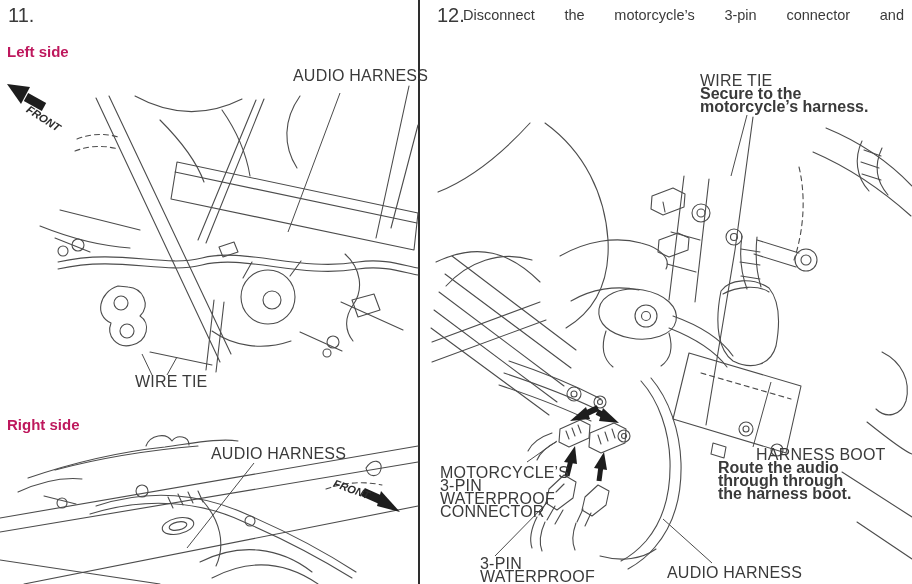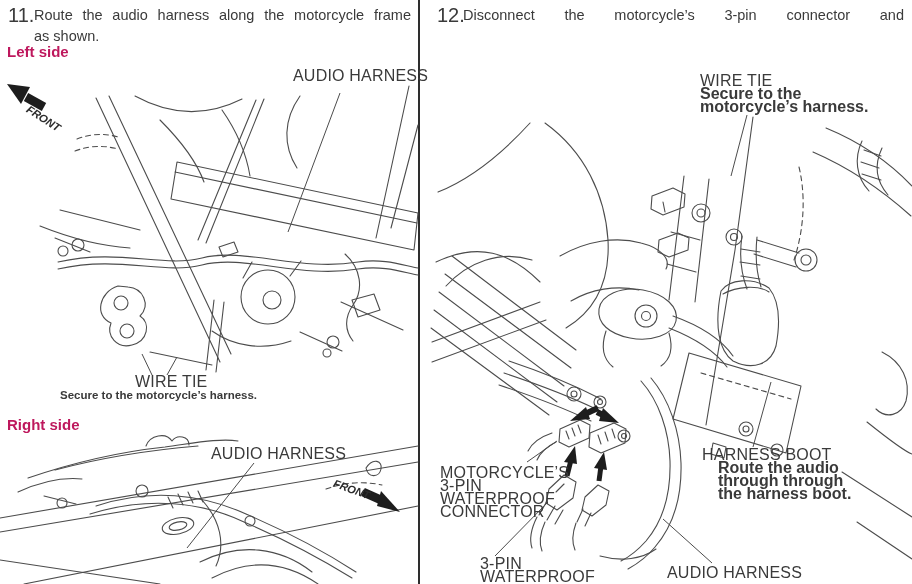--- a/index.html
+++ b/index.html
@@ -22,24 +22,20 @@
   .blkln{stroke:#1d1d1d;fill:none;}
 </style>
 </head>
 <body>
 
 <div class="page">
 
   <div class="divider" style="left:418px;top:0;width:2px;height:584px;"></div>
 
   <div class="step-num" style="left:8px;top:5px;">11.</div>
-  <div class="step-lines" style="left:34px;top:5px;width:377px;">
-    <div class="jline">Route the audio harness along the motorcycle frame</div>
-    <div>as shown.</div>
-  </div>
 
   <div class="heading" style="left:7px;top:43px;">Left side</div>
 
   <svg style="left:0;top:62px;" width="418" height="350" viewBox="0 62 418 350">
 
     <path class="ln" d="M96,98 L220,362"></path>
       <path class="ln" d="M109,96 L231,354"></path>
     <path class="ln" d="M256,100 L198,240"></path>
       <path class="ln" d="M264,99 L206,243"></path>
     <path class="ln" d="M135,96 C175,118 212,114 242,99"></path>
@@ -90,21 +86,20 @@
     <path class="ldr" d="M167,375 L177,357"></path>
 
     <g>
       <line class="blkln" x1="44" y1="107" x2="26" y2="97" stroke-width="9"></line>
       <polygon class="blk" points="7,84 30,87 21,104"></polygon>
     </g>
   </svg>
   <div class="front-lbl" style="left:31px;top:103px;transform:rotate(33deg);">FRONT</div>
   <div class="lbl" style="left:293px;top:69px;">AUDIO HARNESS</div>
   <div class="lbl" style="left:135px;top:375px;">WIRE TIE</div>
-  <div class="lbl b" style="left:60px;top:389px;font-size:11.5px;">Secure to the motorcycle’s harness.</div>
 
   <div class="heading" style="left:7px;top:416px;">Right side</div>
 
   <svg style="left:0;top:432px;" width="418" height="152" viewBox="0 432 418 152">
     <path class="ln" d="M0,518 L418,446"></path>
       <path class="ln" d="M0,532 L418,462"></path>
     <path class="ln" d="M24,584 L418,506"></path>
       <path class="ln" d="M0,560 L160,584"></path>
     <path class="ln" d="M28,478 C75,462 118,452 165,447 C195,443 220,438 238,441"></path>
     <path class="ln" d="M55,470 C100,458 150,450 198,446"></path>
@@ -274,21 +269,21 @@
 
   <div class="lbl" style="left:700px;top:74px;">WIRE TIE</div>
   <div class="lbl b" style="left:700px;top:87px;">Secure to the</div>
   <div class="lbl b" style="left:700px;top:100px;">motorcycle’s harness.</div>
 
   <div class="lbl" style="left:440px;top:466px;">MOTORCYCLE’S</div>
   <div class="lbl" style="left:440px;top:479px;">3-PIN</div>
   <div class="lbl" style="left:440px;top:492px;">WATERPROOF</div>
   <div class="lbl" style="left:440px;top:505px;">CONNECTOR</div>
 
-  <div class="lbl" style="left:680px;top:448px;padding-left:22px;">HARNESS BOOT</div>
+  <div class="lbl" style="left:734px;top:448px;padding-left:22px;">HARNESS BOOT</div>
   <div class="lbl b" style="left:718px;top:461px;">Route the audio</div>
   <div class="lbl b" style="left:718px;top:474px;">through through</div>
   <div class="lbl b" style="left:718px;top:487px;">the harness boot.</div>
 
   <div class="lbl" style="left:480px;top:557px;">3-PIN</div>
   <div class="lbl" style="left:480px;top:570px;">WATERPROOF</div>
 
   <div class="lbl" style="left:667px;top:566px;">AUDIO HARNESS</div>
 
 </div>

